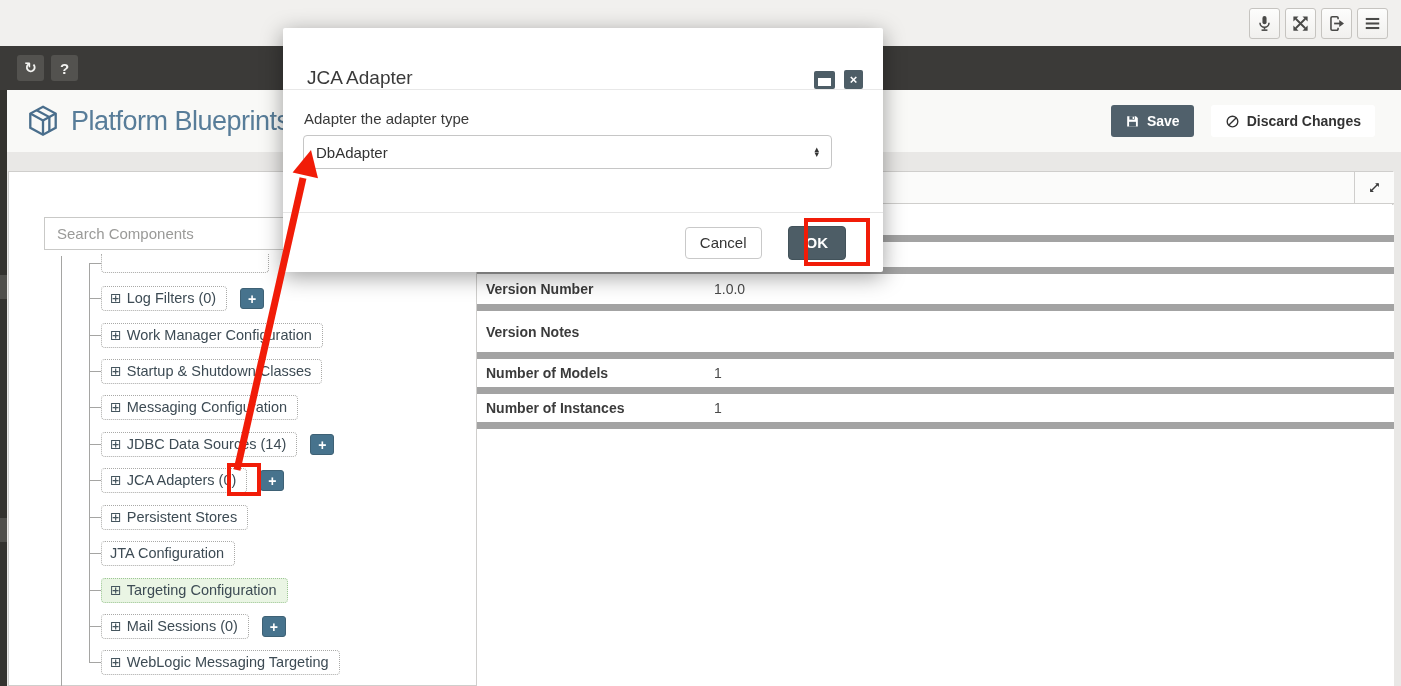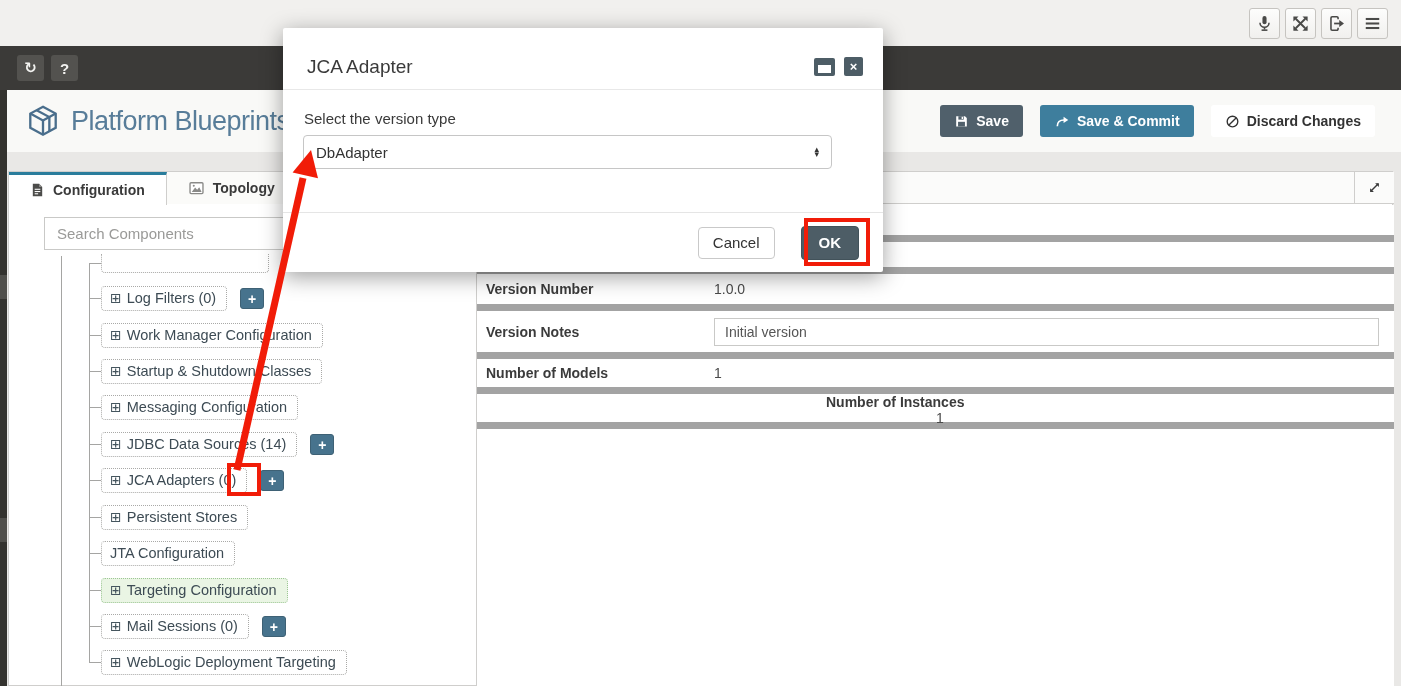--- a/index.html
+++ b/index.html
@@ -61,35 +61,35 @@
   .titem.partial .tbox { border-top:none; border-radius:0 0 4px 4px; width:168px; height:19px; }
   .caret { color:#47738d; font-size:13px; margin-left:14px; cursor:pointer; }
   .addbtn { width:24px; height:21px; background:#47738d; color:#fff; border:1px solid #3e6175; border-radius:3px; font-size:14px; font-weight:bold; line-height:1; margin-left:13px; display:flex; align-items:center; justify-content:center; cursor:pointer; font-family:inherit; }
 
   
   .rightrows { position:absolute; left:468px; top:33px; width:917px; height:481px; background:#fff; }
   .drow { display:flex; align-items:center; border-bottom:7px solid #a3a3a3; padding-left:9px; }
   .drow .lbl { width:228px; font-size:14px; font-weight:bold; color:#3b3b3b; }
   .drow .val { font-size:14px; color:#4a4a4a; }
   .rowA { height:37px; } .rowB { height:32px; }
-  .row-vn { height:37px; } .row-notes { height:48px; } .row-models { height:35px; } .row-inst { height:35px;flex-direction:column; }
+  .row-vn { height:37px; } .row-notes { height:48px; } .row-models { height:35px; } .row-inst { height:35px; }
   .notes-input { width:665px; height:28px; border:1px solid #c9c9c7; padding:0 10px; font-size:14px; color:#555; font-family:inherit; }
 
   
   .modal { position:absolute; left:283px; top:28px; width:600px; height:244px; background:#fff; border-radius:2px; box-shadow:0 5px 22px rgba(0,0,0,0.38); z-index:10; }
-  .m-head { height:62px; display:flex; align-items:center; padding:16px 20px 0 24px; border-bottom:1px solid #e8e8e8; }
+  .m-head { height:62px; display:flex; align-items:flex-end; padding:16px 20px 0 24px; border-bottom:1px solid #e8e8e8; }
   .m-title { flex:1; font-size:19px; color:#3a3a3a; }
   .m-winbtn { width:21px; height:18px; background:#4d5d66; border-radius:2px; position:relative; margin-right:9px; cursor:pointer; border:none; }
   .m-winbtn::after { content:""; position:absolute; left:4px; right:4px; top:7px; bottom:3px; background:#fff; }
   .m-close { width:19px; height:19px; background:#4d5d66; border-radius:2px; color:#fff; font-size:13px; font-weight:bold; display:flex; align-items:center; justify-content:center; cursor:pointer; border:none; line-height:1; }
   .m-label { margin:20px 0 8px 21px; font-size:15px; color:#3a3a3a; }
   .m-select { margin-left:20px; width:529px; height:34px; border:1px solid #c6c6c6; border-radius:4px; display:flex; align-items:center; padding:0 12px; font-size:15px; color:#333; cursor:pointer; background:#fff; }
   .m-select .sval { flex:1; }
   .spin { display:flex; flex-direction:column; align-items:center; line-height:0.55; font-size:9px; color:#333; }
-  .m-foot { position:absolute; left:0; right:0; bottom:0; height:60px; border-top:1px solid #e5e5e5; display:flex; align-items:center; justify-content:flex-end; padding-right:24px; }
+  .m-foot { position:absolute; left:0; right:0; bottom:0; height:60px; border-top:1px solid #e5e5e5; display:flex; align-items:center; justify-content:flex-end; padding-right:37px; }
   .btn-cancel { height:32px; padding:0 14px; background:#fff; border:1px solid #c9c9c9; border-radius:4px; font-size:15px; color:#333; cursor:pointer; font-family:inherit; }
   .btn-ok { height:34px; padding:0 17px; background:#4d5d66; border:1px solid #42525a; border-radius:4px; font-size:15px; font-weight:bold; color:#fff; cursor:pointer; font-family:inherit; }
   .hl-ok { position:absolute; right:13px; bottom:6px; width:66px; height:48px; border:4px solid #f11c08; pointer-events:none; }
 
   
   .hl-add { position:absolute; left:227px; top:463px; width:34px; height:33px; border:4px solid #f11c08; z-index:15; pointer-events:none; }
   .arrow-overlay { position:absolute; inset:0; z-index:50; pointer-events:none; }
 </style>
 </head>
 <body>
@@ -159,59 +159,32 @@
     <div class="actions">
       <div class="btn btn-save">
         <svg width="15" height="15" viewBox="0 0 24 24">
           <path d="M3.5 3.5 h14 l3 3 v13.5 h-17 z" fill="#fff"></path>
           <rect x="7" y="3.5" width="8.5" height="5.5" fill="#50606b"></rect>
           <rect x="12.2" y="4.5" width="2.2" height="3.5" fill="#fff"></rect>
           <rect x="6.5" y="12.5" width="11" height="7.5" fill="#50606b"></rect>
         </svg>
         <span>Save</span>
       </div>
-      <div class="btn btn-commit">
-        <svg width="16" height="15" viewBox="0 0 24 24">
-          <path d="M4.5 19.5 c0 -8 6.5 -10 11 -10" fill="none" stroke="#fff" stroke-width="2.6"></path>
-          <polygon points="14.5,4.5 22,9.4 14.5,14.3" fill="#fff"></polygon>
-        </svg>
-        <span>Save &amp; Commit</span>
-      </div>
       <div class="btn btn-discard">
         <svg width="15" height="15" viewBox="0 0 24 24">
           <circle cx="12" cy="12" r="8.5" fill="none" stroke="#333" stroke-width="2.2"></circle>
           <line x1="6.3" y1="17.7" x2="17.7" y2="6.3" stroke="#333" stroke-width="2.2"></line>
         </svg>
         <span>Discard Changes</span>
       </div>
     </div>
   </div>
 
   <div class="card">
 
-    <div class="tabstrip">
-      <div class="tab active">
-        <svg width="15" height="16" viewBox="0 0 24 24">
-          <path d="M4.5 2 h10 l5 5 v15 h-15 z" fill="#4c4c4a"></path>
-          <path d="M14.5 2 l5 5 h-5 z" fill="#8d8d8b"></path>
-          <rect x="7.5" y="10" width="9" height="1.7" fill="#fff"></rect>
-          <rect x="7.5" y="13.6" width="9" height="1.7" fill="#fff"></rect>
-          <rect x="7.5" y="17.2" width="5.5" height="1.7" fill="#fff"></rect>
-        </svg>
-        <span>Configuration</span>
-      </div>
-      <div class="tab">
-        <svg width="17" height="15" viewBox="0 0 24 22">
-          <rect x="2.5" y="2.5" width="19" height="16" rx="1.5" fill="#fff" stroke="#8a8a88" stroke-width="2"></rect>
-          <polygon points="5,16 10,9.5 13,12.7 16,9 19.5,16" fill="#8a8a88"></polygon>
-          <circle cx="8" cy="7" r="1.5" fill="#8a8a88"></circle>
-        </svg>
-        <span>Topology</span>
-      </div>
-    </div>
 
     <div class="panelheader">
       <div class="expandcell">
         <svg width="15" height="15" viewBox="0 0 24 24">
           <line x1="6" y1="18" x2="18" y2="6" stroke="#3a3a3a" stroke-width="2.2"></line>
           <polygon points="13,5 19,5 19,11" fill="#3a3a3a"></polygon>
           <polygon points="5,13 5,19 11,19" fill="#3a3a3a"></polygon>
         </svg>
       </div>
     </div>
@@ -310,55 +283,54 @@
           <span class="exp">⊞</span>
           <span>Mail Sessions (0)</span>
         </span>
       <button class="addbtn">+</button>
     </div>
 
     <div class="titem" style="top:478px">
       <span class="stub"></span>
       <span class="tbox">
           <span class="exp">⊞</span>
-          <span>WebLogic Deployment Targeting</span>
+          <span>WebLogic Messaging Targeting</span>
         </span>
     </div>
 
     <div class="rightrows">
       <div class="drow rowA"></div>
       <div class="drow rowB"></div>
       <div class="drow row-vn">
         <span class="lbl">Version Number</span>
         <span class="val">1.0.0</span>
       </div>
       <div class="drow row-notes">
         <span class="lbl">Version Notes</span>
-        <input class="notes-input" type="text" value="Initial version" style="">
       </div>
       <div class="drow row-models">
         <span class="lbl">Number of Models</span>
         <span class="val">1</span>
       </div>
       <div class="drow row-inst">
         <span class="lbl">Number of Instances</span>
         <span class="val">1</span>
       </div>
     </div>
   </div>
 
   <div class="hl-add"></div>
 
   <div class="modal">
     <div class="m-head">
       <span class="m-title">JCA Adapter</span>
       <button class="m-winbtn"></button>
       <button class="m-close">×</button>
     </div>
-    <div class="m-label">Select the version type</div>
+    <div class="m-label">Adapter the adapter type</div>
     <div class="m-select">
       <span class="sval">DbAdapter</span>
       <span class="spin">
         <span>▴</span>
           <span>▾</span>
       </span>
     </div>
     <div class="m-foot">
       <button class="btn-cancel" style="margin-right:26px;">Cancel</button>
       <button class="btn-ok">OK</button>

